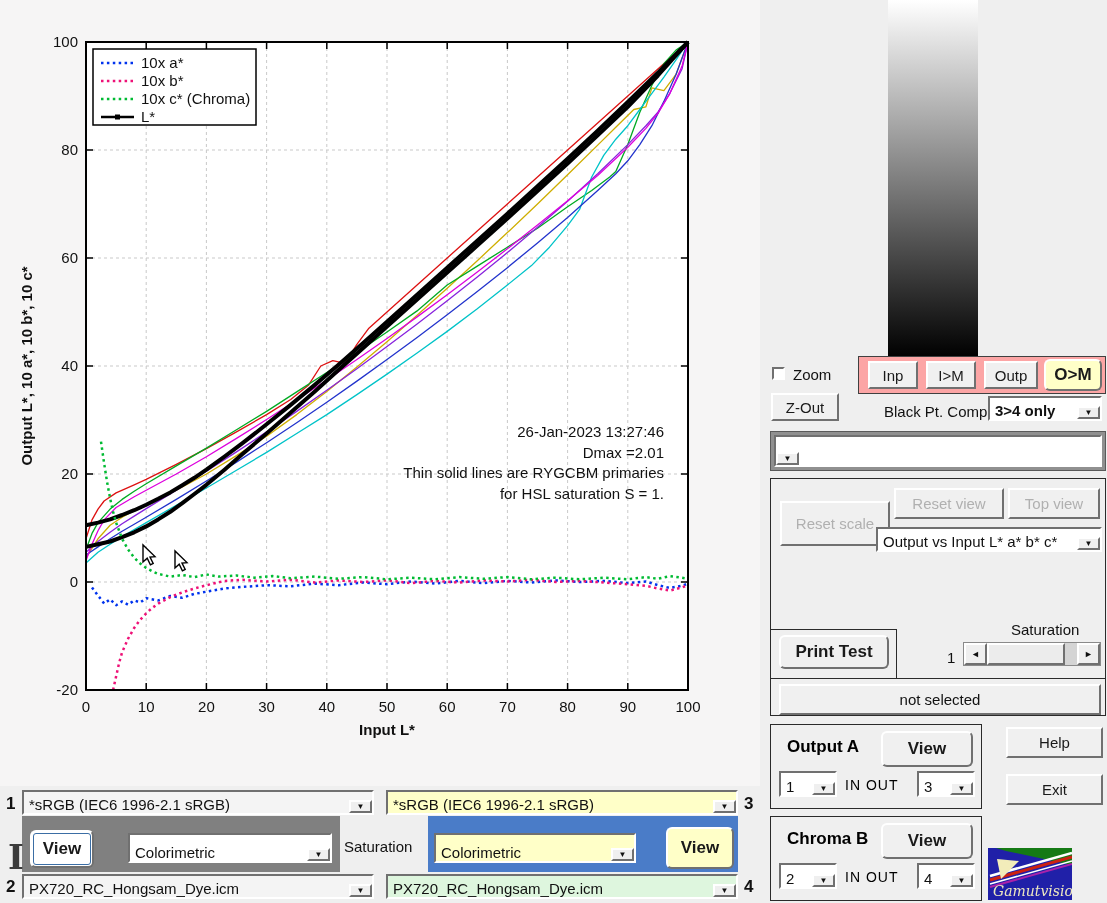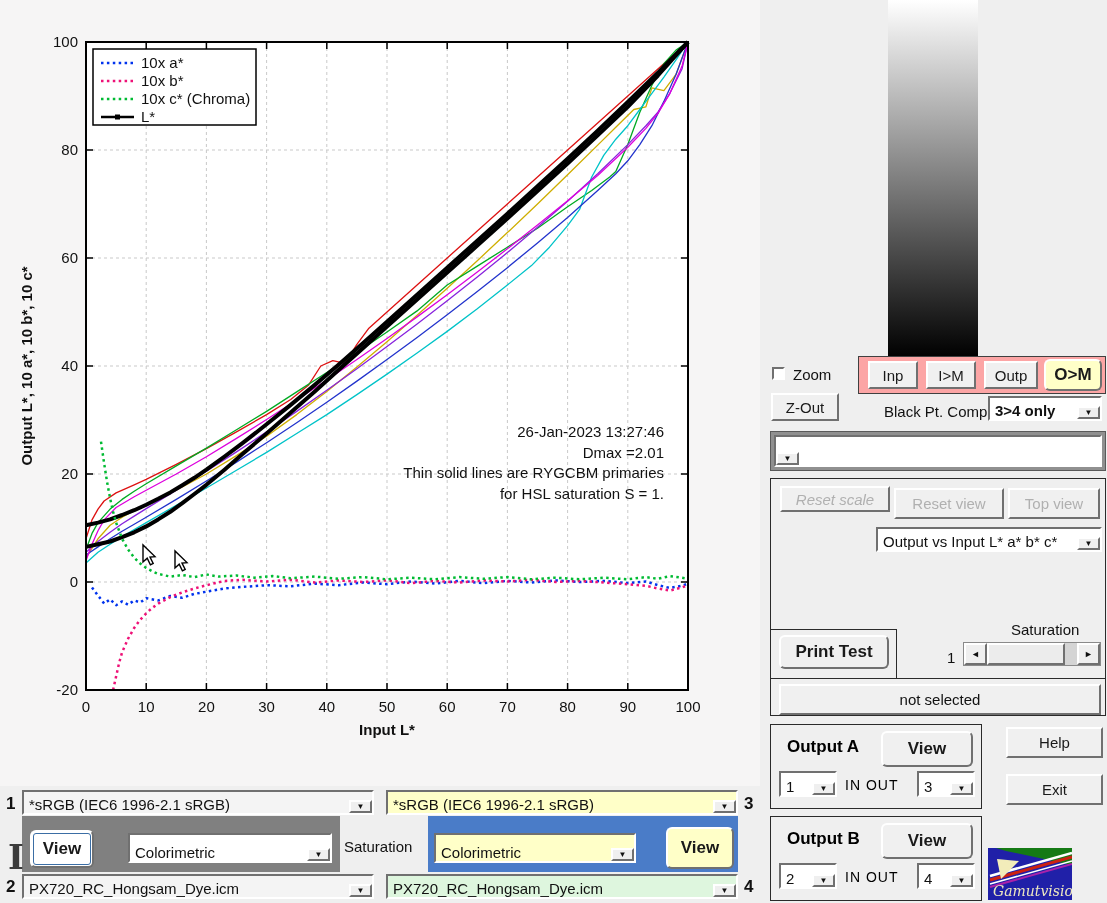--- a/index.html
+++ b/index.html
@@ -159,21 +159,21 @@
     <div class="arrow">▼</div>
   </div>
 
   <div class="abs" style="left:770px;top:431px;width:336px;height:40px;background:#909090;border:1px solid #5a5a5a;box-sizing:border-box;padding:3px;">
     <div class="combo" style="height:32px;">
       <div class="arrow">▼</div>
     </div>
   </div>
 
   <div class="abs boxline" style="left:770px;top:478px;width:336px;height:201px;">
-    <div class="abs btn raised disabled" style="left:9px;top:7px;width:110px;height:26px;font-style:italic;">Reset scale</div>
+    <div class="abs btn raised disabled" style="left:9px;top:22px;width:110px;height:45px;">Reset scale</div>
     <div class="abs btn raised disabled" style="left:123px;top:9px;width:110px;height:31px;">Reset view</div>
     <div class="abs btn raised disabled" style="left:237px;top:9px;width:92px;height:31px;">Top view</div>
     <div class="abs combo" style="left:105px;top:48px;width:226px;height:25px;">
       <div class="val">Output vs Input L* a* b* c*</div>
       <div class="arrow">▼</div>
     </div>
     <div class="abs" style="left:0;top:150px;width:126px;height:50px;border-top:1px solid #2a2a2a;border-right:1px solid #2a2a2a;box-sizing:border-box;">
       <div class="abs btn raised bold" style="left:8px;top:5px;width:110px;height:34px;font-size:17px;">Print Test</div>
     </div>
     <div class="abs grouplabel" style="left:240px;top:142px;">Saturation</div>
@@ -203,21 +203,21 @@
     <div class="abs combo" style="left:146px;top:46px;width:58px;height:26px;">
       <div class="val">3</div>
       <div class="arrow">▼</div>
     </div>
   </div>
 
   <div class="abs btn raised" style="left:1006px;top:727px;width:97px;height:31px;">Help</div>
   <div class="abs btn raised" style="left:1006px;top:774px;width:97px;height:31px;">Exit</div>
 
   <div class="abs boxline" style="left:770px;top:816px;width:212px;height:85px;">
-    <div class="abs bold" style="left:16px;top:12px;font-size:17px;">Output B</div>
+    <div class="abs bold" style="left:16px;top:12px;font-size:17px;">Chroma B</div>
     <div class="abs btn raised bold" style="left:110px;top:6px;width:92px;height:36px;font-size:17px;">View</div>
     <div class="abs combo" style="left:8px;top:46px;width:58px;height:26px;">
       <div class="val">2</div>
       <div class="arrow">▼</div>
     </div>
     <div class="abs" style="left:74px;top:52px;font-size:14px;letter-spacing:1px;">IN  OUT</div>
     <div class="abs combo" style="left:146px;top:46px;width:58px;height:26px;">
       <div class="val">4</div>
       <div class="arrow">▼</div>
     </div>

